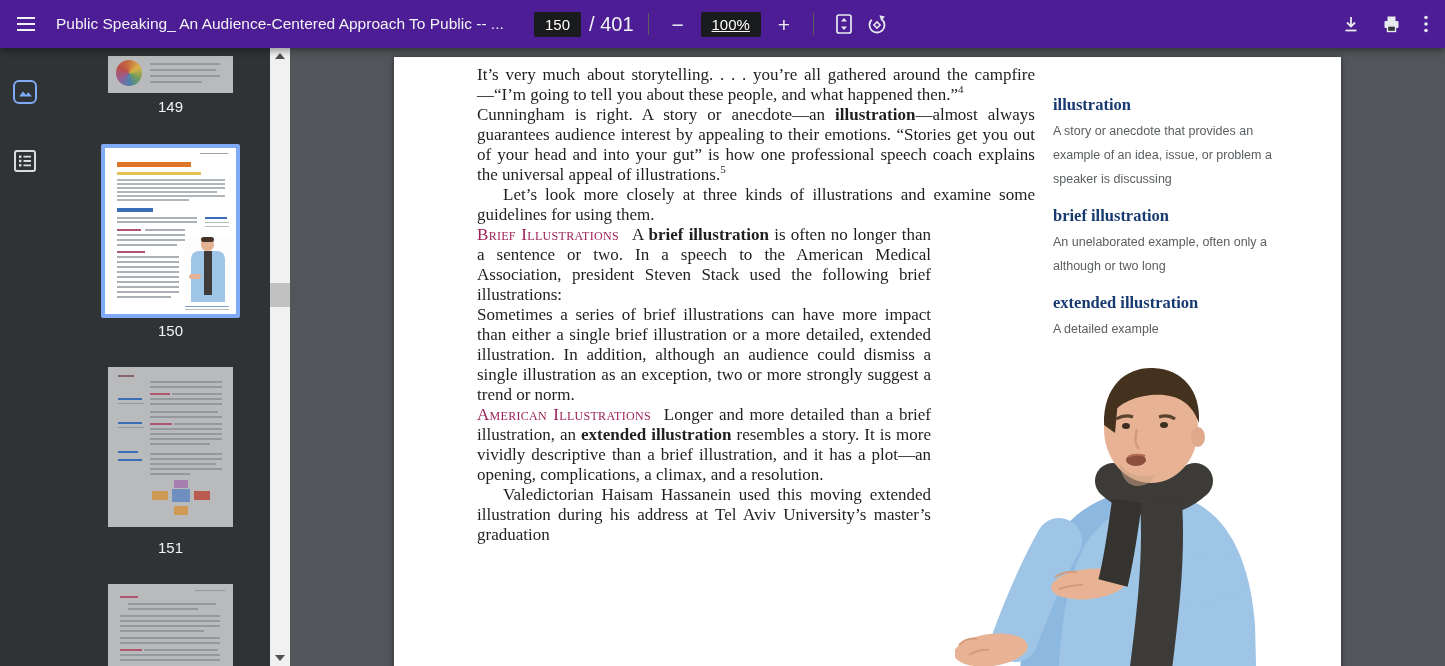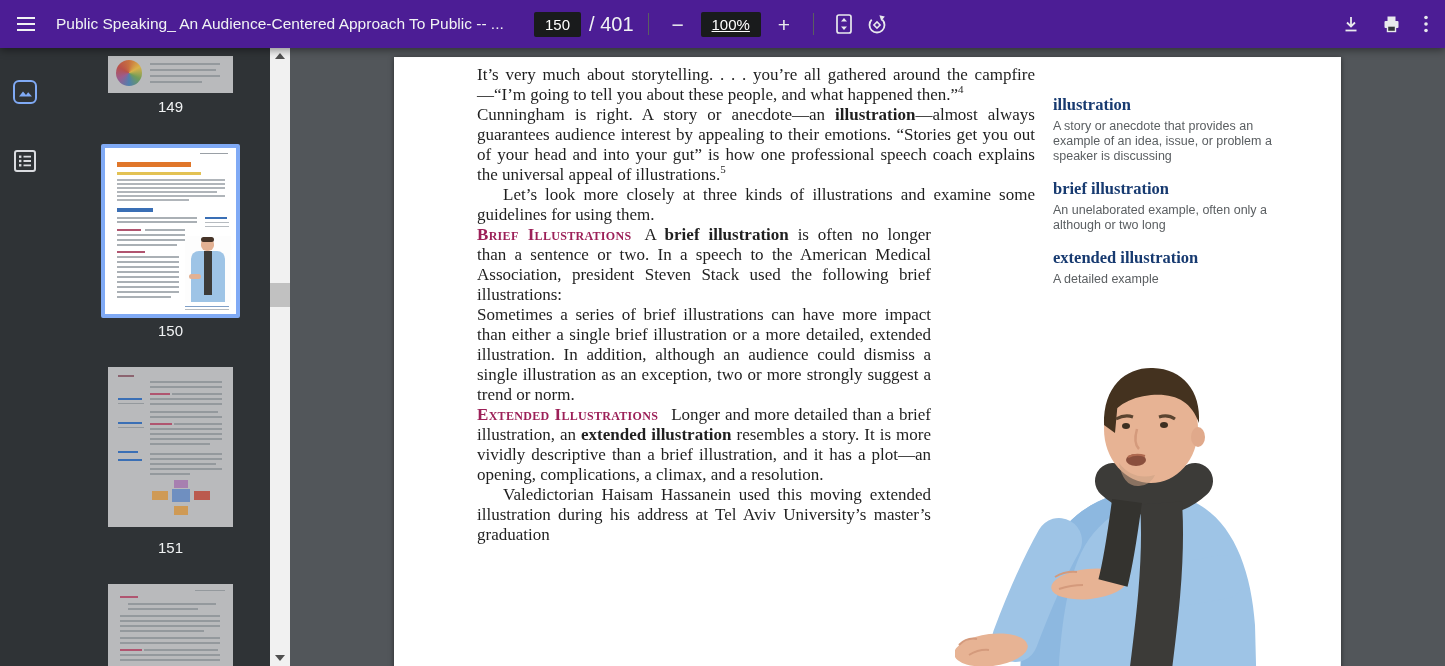--- a/index.html
+++ b/index.html
@@ -68,29 +68,29 @@
   .col { width:558px; font-family:"Liberation Serif", serif; font-size:17px;
     line-height:20px; text-align:justify; color:#1f1f1f; }
   .col p { margin:0; }
   .quote { margin:7px 28px 7px 26px; }
   .quote2 { margin-right:0; }
   .indent { text-indent:26px; }
   .sect { margin-top:9px; }
   .mt { margin-top:8px; }
   .b { font-weight:bold; }
   .sup { font-size:11px; vertical-align:super; line-height:0; }
-  .lead { font-variant:small-caps; font-weight:bold; color:#9c2058;
+  .lead { font-variant:small-caps; font-weight:normal; color:#9c2058;
     letter-spacing:.3px; margin-right:13px; }
   .photo-spacer { float:right; width:104px; height:400px; margin-top:22px; }
 
   .margin-notes { position:absolute; left:659px; top:38px; width:222px; }
   .note-term { font-family:"Liberation Serif", serif; font-weight:bold;
     font-size:16.5px; color:#173a70; margin-top:15px; }
   .note-first .note-term { margin-top:0; }
-  .note-def { font-size:12.5px; line-height:15px; color:#5a5e61; margin-top:4px; }
+  .note-def { font-size:12.5px; line-height:24px; color:#5a5e61; margin-top:4px; }
 
   .photo { position:absolute; left:561px; top:306px; width:312px; height:334px;
     overflow:hidden; background:#fff; }
 
   
   .mini-line { position:absolute; height:2px; background:#94999d; }
   .mini-red { background:#b05570; }
   .mini-blue { background:#3a6fb5; }
 </style>
 </head>
@@ -323,21 +323,21 @@
     <main class="viewer">
       <div class="page">
 
 
         <div class="col">
           <p class="quote"><span>It’s very much about storytelling. . . . you’re all gathered around the campfire—“I’m going to tell you about these people, and what happened then.”</span><span class="sup">4</span></p>
           <p><span>Cunningham is right. A story or anecdote—an </span><span class="b">illustration</span><span>—almost always guarantees audience interest by appealing to their emotions. “Stories get you out of your head and into your gut” is how one professional speech coach explains the universal appeal of illustrations.</span><span class="sup">5</span></p>
           <p class="indent">Let’s look more closely at three kinds of illustrations and examine some guidelines for using them.</p>
           <p class="sect"><span class="photo-spacer" style="display:block;"></span><span><span class="lead">Brief Illustrations</span><span>A </span><span class="b">brief illustration</span><span> is often no longer than a sentence or two. In a speech to the American Medical Association, president Steven Stack used the following brief illustrations:</span></span></p>
           <p class="mt">Sometimes a series of brief illustrations can have more impact than either a single brief illustration or a more detailed, extended illustration. In addition, although an audience could dismiss a single illustration as an exception, two or more strongly suggest a trend or norm.</p>
-          <p class="sect"><span class="lead">Extended Illustrations</span><span>Longer and more detailed than a brief illustration, an </span><span class="b">extended illustration</span><span> resembles a story. It is more vividly descriptive than a brief illustration, and it has a plot—an opening, complications, a climax, and a resolution.</span></p>
+          <p class="sect"><span class="lead">American Illustrations</span><span>Longer and more detailed than a brief illustration, an </span><span class="b">extended illustration</span><span> resembles a story. It is more vividly descriptive than a brief illustration, and it has a plot—an opening, complications, a climax, and a resolution.</span></p>
           <p class="indent">Valedictorian Haisam Hassanein used this moving extended illustration during his address at Tel Aviv University’s master’s graduation</p>
         </div>
 
         <aside class="margin-notes">
           <div class="note note-first">
             <div class="note-term">illustration</div>
             <div class="note-def">A story or anecdote that provides an example of an idea, issue, or problem a speaker is discussing</div>
           </div>
           <div class="note">
             <div class="note-term">brief illustration</div>

